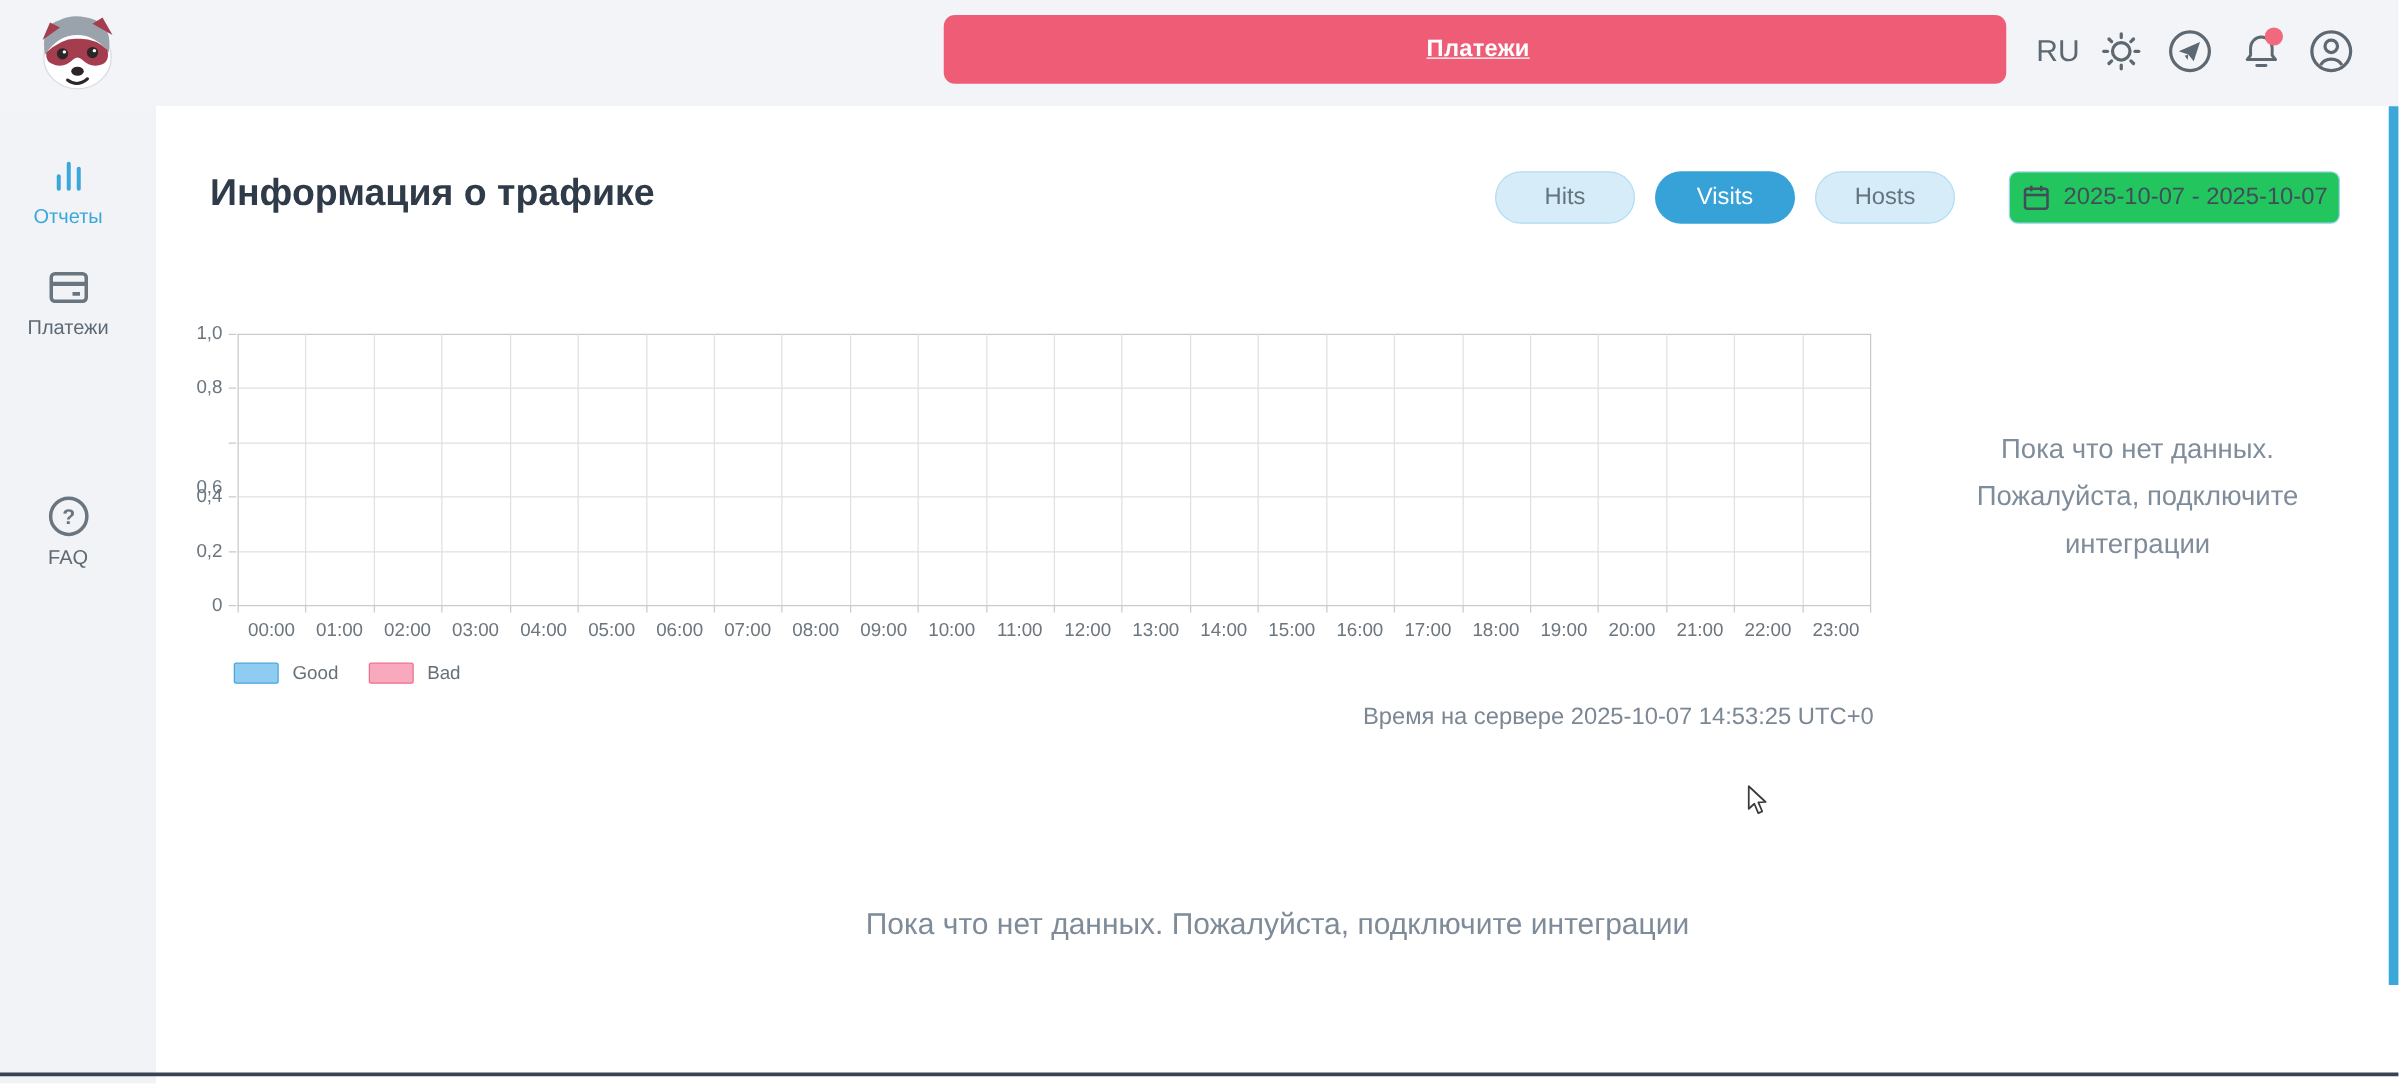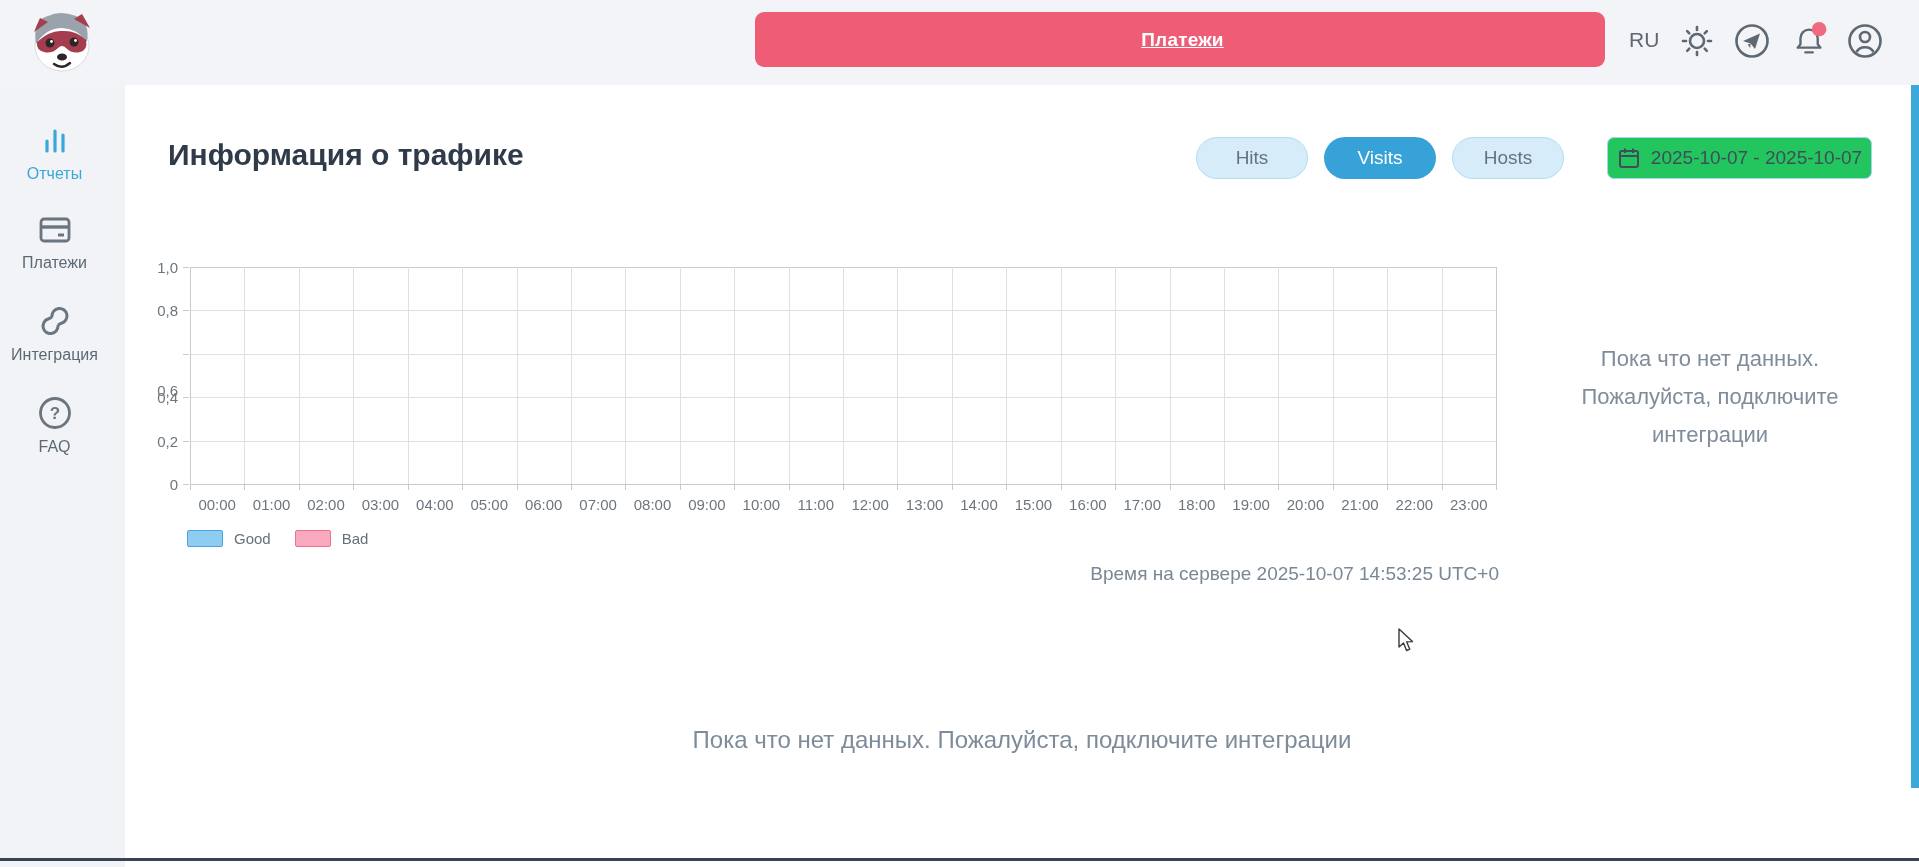--- a/index.html
+++ b/index.html
@@ -18,21 +18,21 @@
   
   .banner {
     position:absolute; left:755px; top:12px; width:850px; height:55px;
     background:#ee5d75; border-radius:9px; color:#ffffff;
     display:flex; align-items:center; justify-content:center;
     font-size:19px; letter-spacing:0.2px; white-space:nowrap;
   }
   .banner a { color:#ffffff; font-weight:bold; text-decoration:underline; margin-left:5px; cursor:pointer; }
 
   
-  .lang { position:absolute; left:1629px; top:28px; font-size:21px; color:#5d6872; cursor:pointer; }
+  .lang { position:absolute; left:1629px; top:28px; font-size:24px; color:#5d6872; cursor:pointer; }
   .hicon { position:absolute; top:21px; width:40px; height:40px; cursor:pointer; }
   .hicon svg { width:40px; height:40px; display:block; }
 
   
   .nav-item { position:absolute; left:0; width:109px; text-align:center; cursor:pointer; }
   .nav-item svg { display:block; margin:0 auto 6px auto; }
   .nav-label { font-size:16px; color:#5d6974; }
   .nav-item.active .nav-label { color:#3aa7db; }
 
   
@@ -165,27 +165,20 @@
 
   <div class="nav-item" style="top:212px;">
     <svg width="38" height="36" viewBox="0 0 38 36" fill="none" stroke="#6a7580" stroke-width="2.8">
       <rect x="5" y="7" width="28" height="22" rx="3"></rect>
       <line x1="5" y1="15" x2="33" y2="15" stroke-width="3.4"></line>
       <line x1="22" y1="23" x2="28" y2="23" stroke-width="3"></line>
     </svg>
     <div class="nav-label">Платежи</div>
   </div>
 
-  <div class="nav-item" style="top:302px;">
-    <svg width="38" height="38" viewBox="0 0 38 38" fill="none" stroke="#6a7580" stroke-width="3" stroke-linecap="round">
-      <path d="M16 14 a7.5 7.5 0 1 1 10 7 l-3 1.4"></path>
-      <path d="M22 24 a7.5 7.5 0 1 1 -10 -7 l3 -1.4"></path>
-    </svg>
-    <div class="nav-label">Интеграция</div>
-  </div>
 
   <div class="nav-item" style="top:394px;">
     <svg width="38" height="38" viewBox="0 0 38 38">
       <circle cx="19" cy="19" r="14.5" fill="none" stroke="#6a7580" stroke-width="2.8"></circle>
       <text x="19" y="25" text-anchor="middle" font-size="17" font-weight="bold" fill="#6a7580" font-family="Liberation Sans, sans-serif">?</text>
     </svg>
     <div class="nav-label">FAQ</div>
   </div>
 
   <div class="main"></div>

